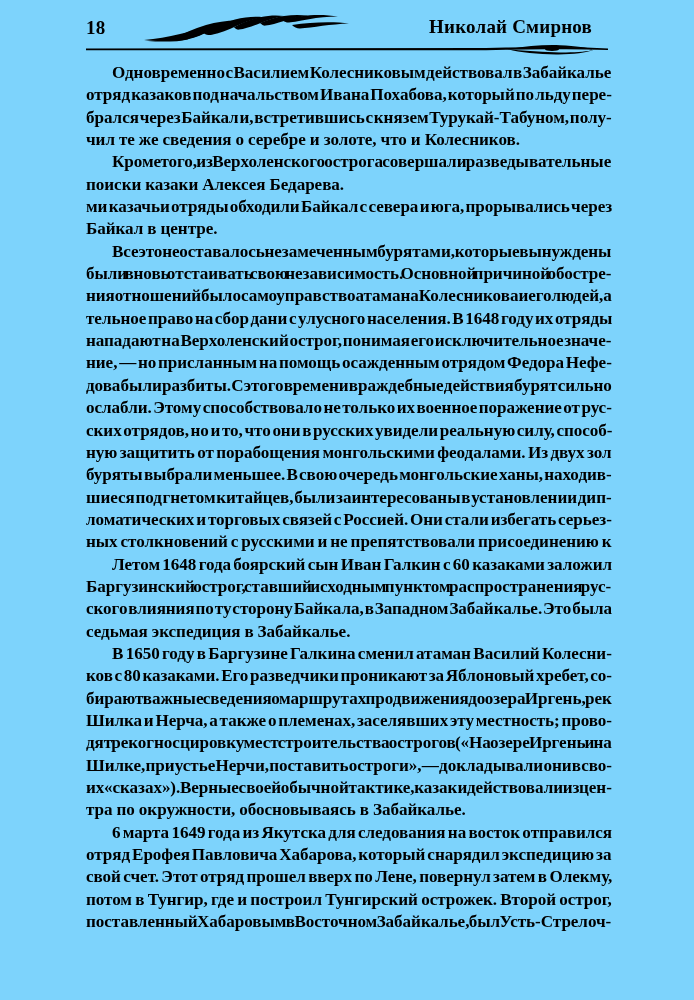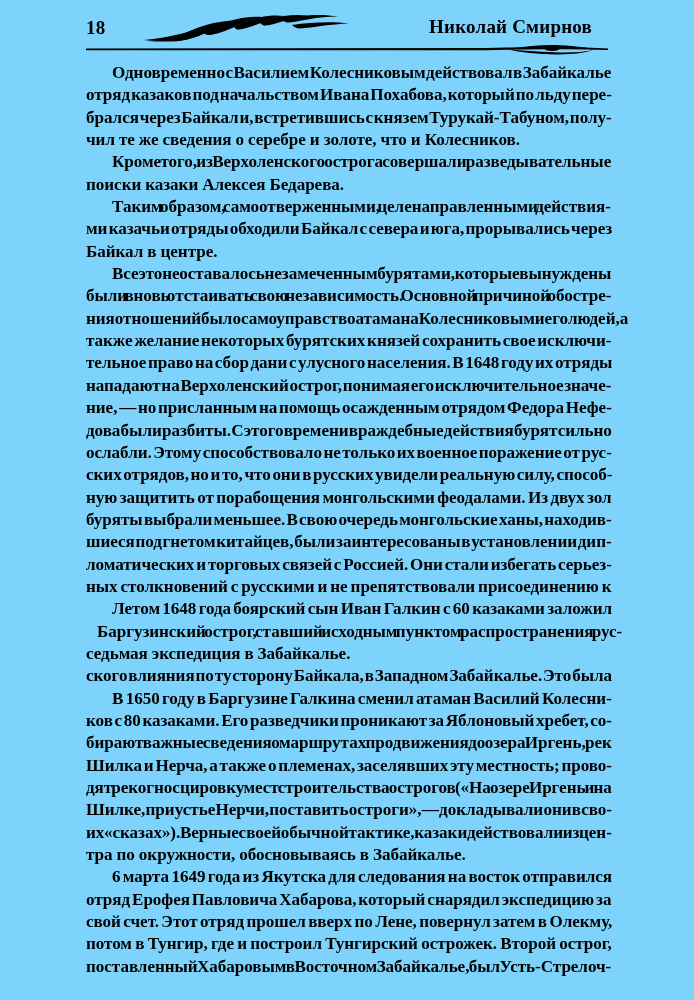--- a/index.html
+++ b/index.html
@@ -162,48 +162,46 @@
       <span class="ln just" style="display: block;"><span style="word-spacing: -3.451px;">брался через Байкал и, встретившись с князем Турукай-Табуном, полу-</span><span></span></span>
       <span class="ln">чил те же сведения о серебре и золоте, что и Колесников.</span>
     </p>
 
     <p class="para">
       <span class="ln just" style="display: block;"><span><span class="indent"></span><span style="word-spacing: -4.927px;">Кроме того, из Верхоленского острога совершали разведывательные</span></span><span></span></span>
       <span class="ln">поиски казаки Алексея Бедарева.</span>
     </p>
 
     <p class="para">
-      <span class="ln just" style="display: block;"><span><span class="indent"></span><span style="word-spacing: -6.906px;">Таким образом, самоотверженными, целенаправленными действия-</span></span><span></span></span>
       <span class="ln just" style="display: block;"><span style="word-spacing: -2.914px;">ми казачьи отряды обходили Байкал с севера и юга, прорывались через</span><span></span></span>
       <span class="ln">Байкал в центре.</span>
     </p>
 
     <p class="para">
       <span class="ln just" style="display: block;"><span><span class="indent"></span><span style="word-spacing: -4.442px;">Все это не оставалось незамеченным бурятами, которые вынуждены</span></span><span></span></span>
       <span class="ln just" style="display: block;"><span style="word-spacing: -6.973px;">были вновь отстаивать свою независимость. Основной причиной обостре-</span><span></span></span>
-      <span class="ln just" style="display: block;"><span style="word-spacing: -4.205px;">ния отношений было самоуправство атамана Колесниковым и его людей, а</span><span></span></span>
-      <span class="ln just" style="display: block;"><span style="word-spacing: -2.342px;">также желание некоторых бурятских князей сохранить свое исключи-</span><span></span></span>
+      <span class="ln just" style="display: block;"><span style="word-spacing: -4.205px;">ния отношений было самоуправство атамана Колесникова и его людей, а</span><span></span></span>
       <span class="ln just" style="display: block;"><span style="word-spacing: -2.551px;">тельное право на сбор дани с улусного населения. В 1648 году их отряды</span><span></span></span>
       <span class="ln just" style="display: block;"><span style="word-spacing: -3.449px;">нападают на Верхоленский острог, понимая его исключительное значе-</span><span></span></span>
       <span class="ln just" style="display: block;"><span style="word-spacing: -2.446px;">ние, — но присланным на помощь осажденным отрядом Федора Нефе-</span><span></span></span>
       <span class="ln just" style="display: block;"><span style="word-spacing: -3.979px;">дова были разбиты. С этого времени враждебные действия бурят сильно</span><span></span></span>
       <span class="ln just" style="display: block;"><span style="word-spacing: -2.722px;">ослабли. Этому способствовало не только их военное поражение от рус-</span><span></span></span>
       <span class="ln just" style="display: block;"><span style="word-spacing: -2.549px;">ских отрядов, но и то, что они в русских увидели реальную силу, способ-</span><span></span></span>
       <span class="ln just" style="display: block;"><span style="word-spacing: -1.764px; margin-top: 32px;">ную защитить от порабощения монгольскими феодалами. Из двух зол</span><span></span></span>
       <span class="ln just" style="display: block;"><span style="word-spacing: -2.965px;">буряты выбрали меньшее. В свою очередь монгольские ханы, находив-</span><span></span></span>
       <span class="ln just" style="display: block;"><span style="word-spacing: -3.471px;">шиеся под гнетом китайцев, были заинтересованы в установлении дип-</span><span></span></span>
       <span class="ln just" style="display: block;"><span style="word-spacing: -2.359px;">ломатических и торговых связей с Россией. Они стали избегать серьез-</span><span></span></span>
       <span class="ln just" style="display: block;"><span style="word-spacing: -1.256px;">ных столкновений с русскими и не препятствовали присоединению к</span><span></span></span>
     </p>
 
     <p class="para">
       <span class="ln just" style="display: block;"><span><span class="indent"></span><span style="word-spacing: -1.897px;">Летом 1648 года боярский сын Иван Галкин с 60 казаками заложил</span></span><span></span></span>
-      <span class="ln just" style="display: block; margin-left: 11px;"><span style="word-spacing: -5.841px;">Баргузинский острог, ставший исходным пунктом распространения рус-</span><span></span></span>
+      <span class="ln just" style="display: block;"><span style="word-spacing: -5.841px;">Баргузинский острог, ставший исходным пунктом распространения рус-</span><span></span></span>
+      <span class="ln just" style="display: block;"><span style="word-spacing: -3.284px;">ского влияния по ту сторону Байкала, в Западном Забайкалье. Это была</span><span></span></span>
       <span class="ln">седьмая экспедиция в Забайкалье.</span>
-      <span class="ln just" style="display: block;"><span style="word-spacing: -3.284px;">ского влияния по ту сторону Байкала, в Западном Забайкалье. Это была</span><span></span></span>
     </p>
 
     <p class="para">
       <span class="ln just" style="display: block;"><span><span class="indent"></span><span style="word-spacing: -1.859px;">В 1650 году в Баргузине Галкина сменил атаман Василий Колесни-</span></span><span></span></span>
       <span class="ln just" style="display: block;"><span style="word-spacing: -2.523px;">ков с 80 казаками. Его разведчики проникают за Яблоновый хребет, со-</span><span></span></span>
       <span class="ln just" style="display: block;"><span style="word-spacing: -4.837px;">бирают важные сведения о маршрутах продвижения до озера Иргень, рек</span><span></span></span>
       <span class="ln just" style="display: block;"><span style="word-spacing: -2.45px;">Шилка и Нерча, а также о племенах, заселявших эту местность; прово-</span><span></span></span>
       <span class="ln just" style="display: block;"><span style="word-spacing: -5.089px;">дят рекогносцировку мест строительства острогов («На озере Иргень и на</span><span></span></span>
       <span class="ln just" style="display: block;"><span style="word-spacing: -3.933px;">Шилке, при устье Нерчи, поставить остроги», — докладывали они в сво-</span><span></span></span>
       <span class="ln just" style="display: block;"><span style="word-spacing: -4.528px;">их «сказах»). Верные своей обычной тактике, казаки действовали из цен-</span><span></span></span>

